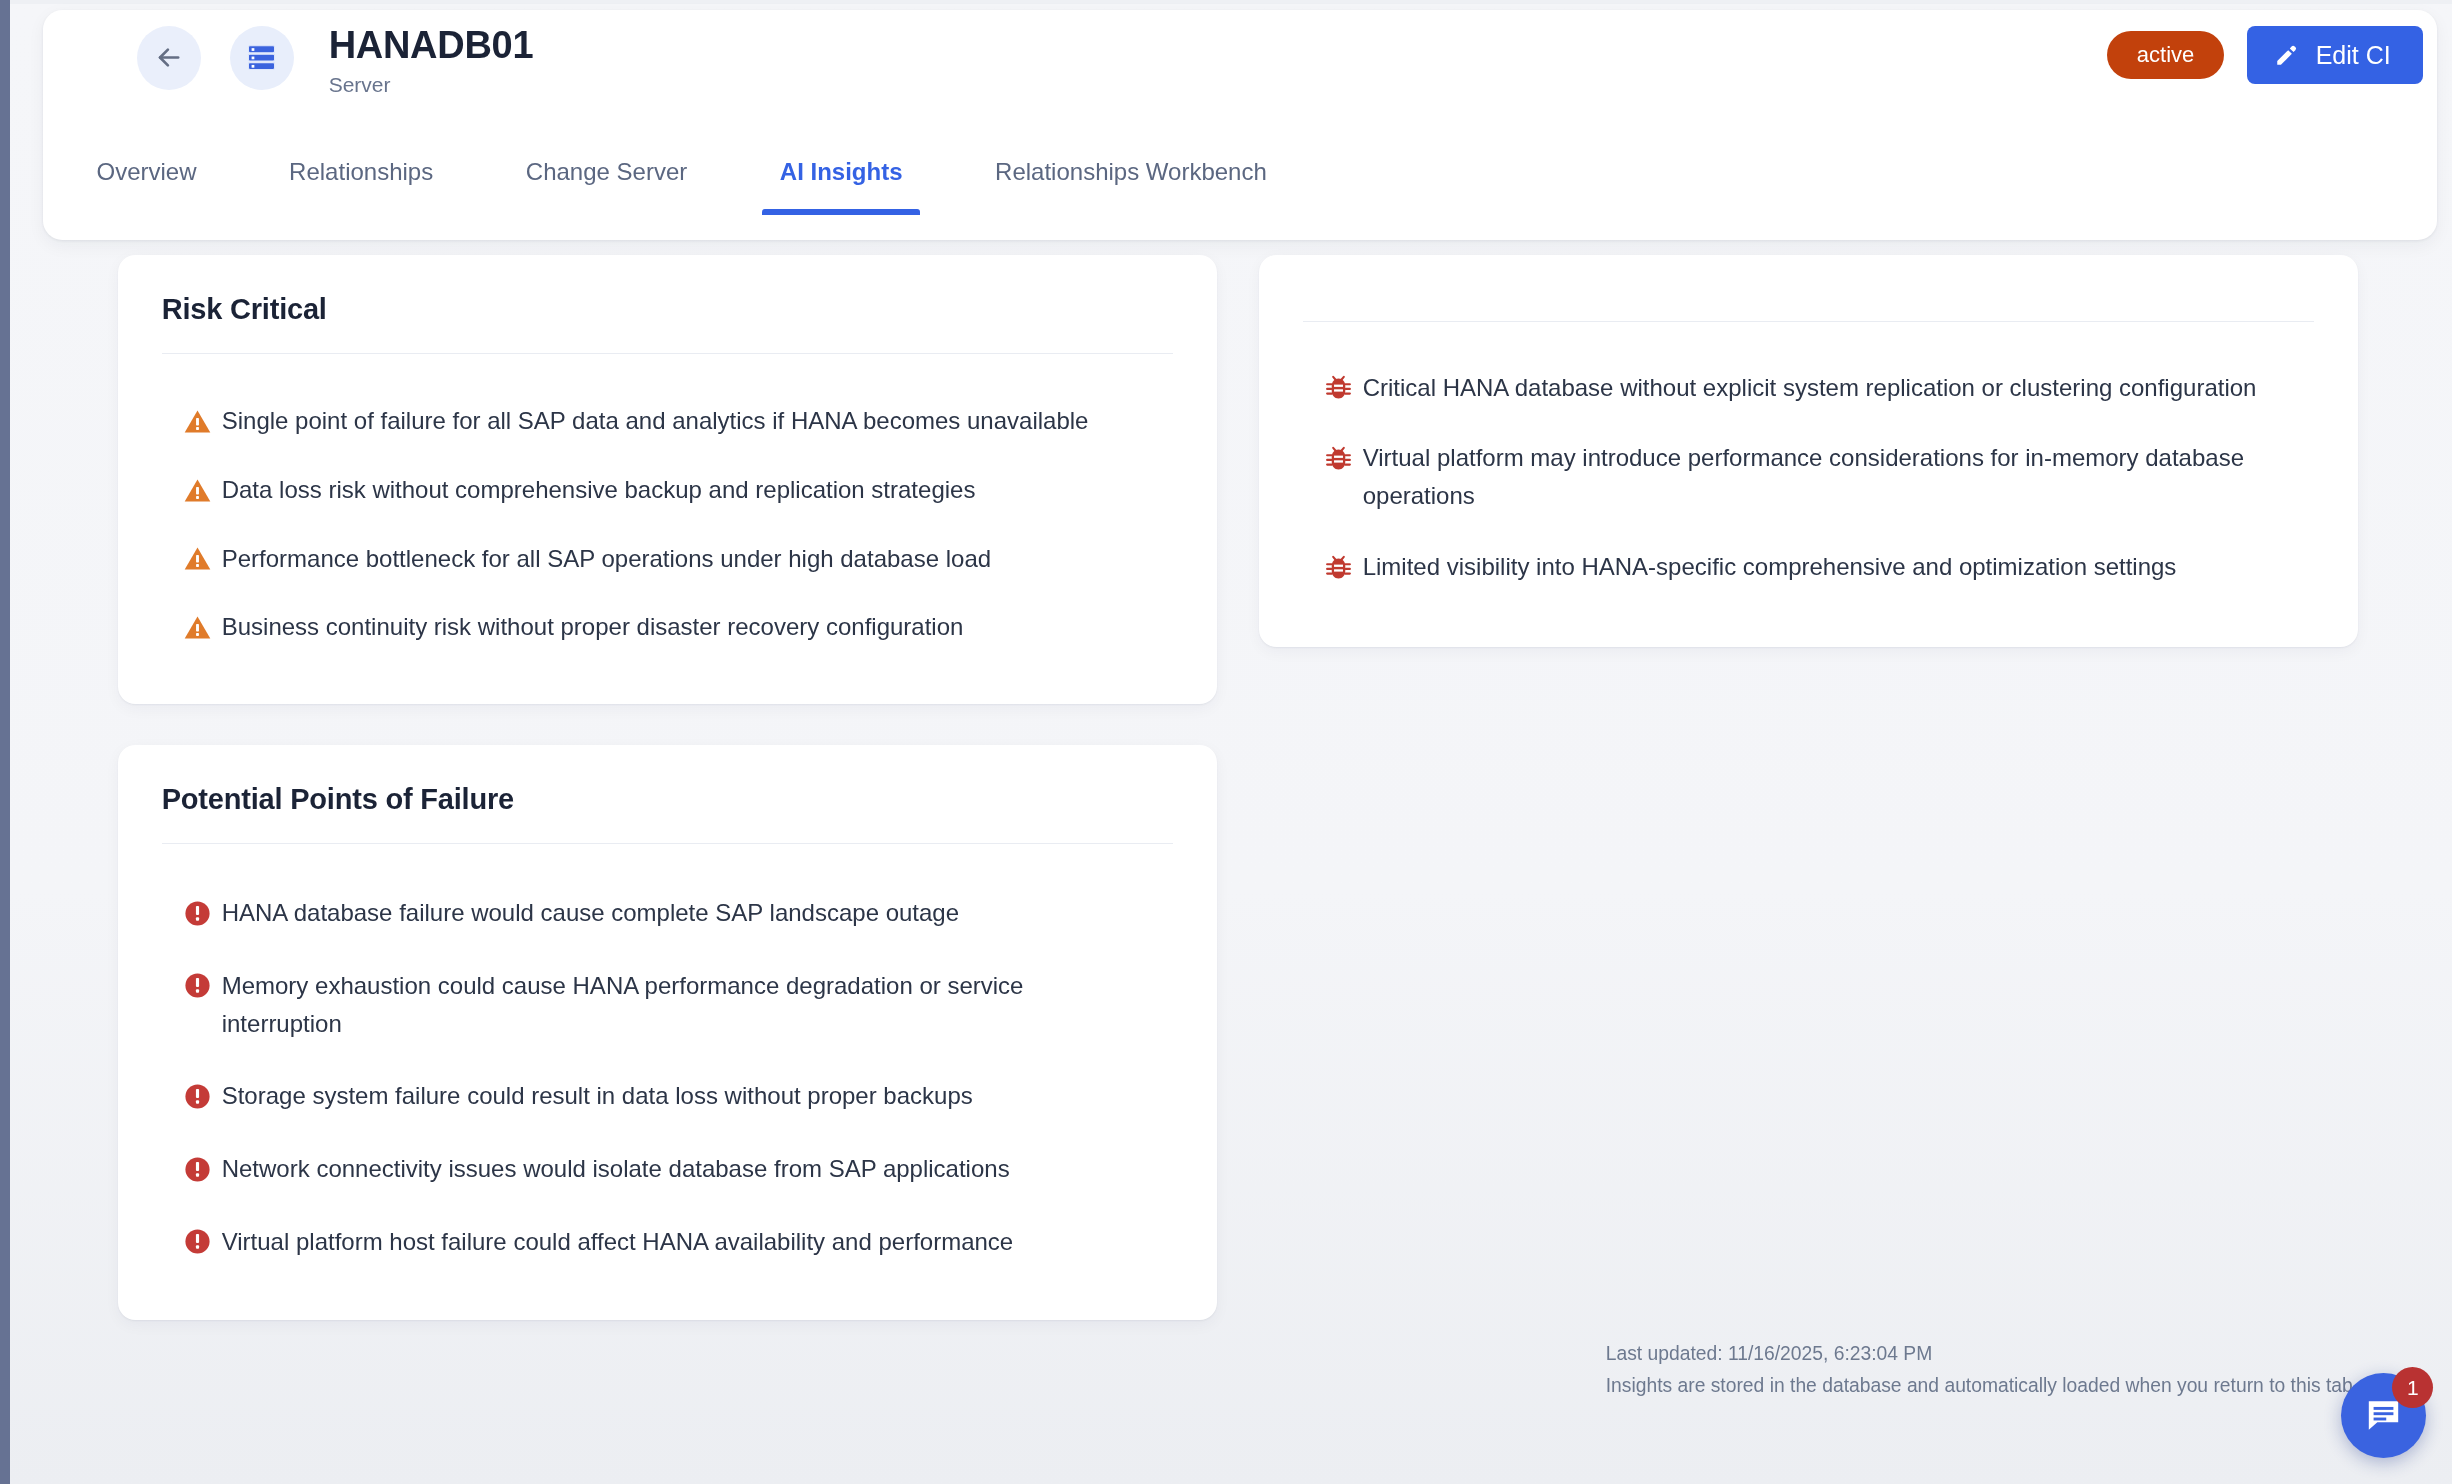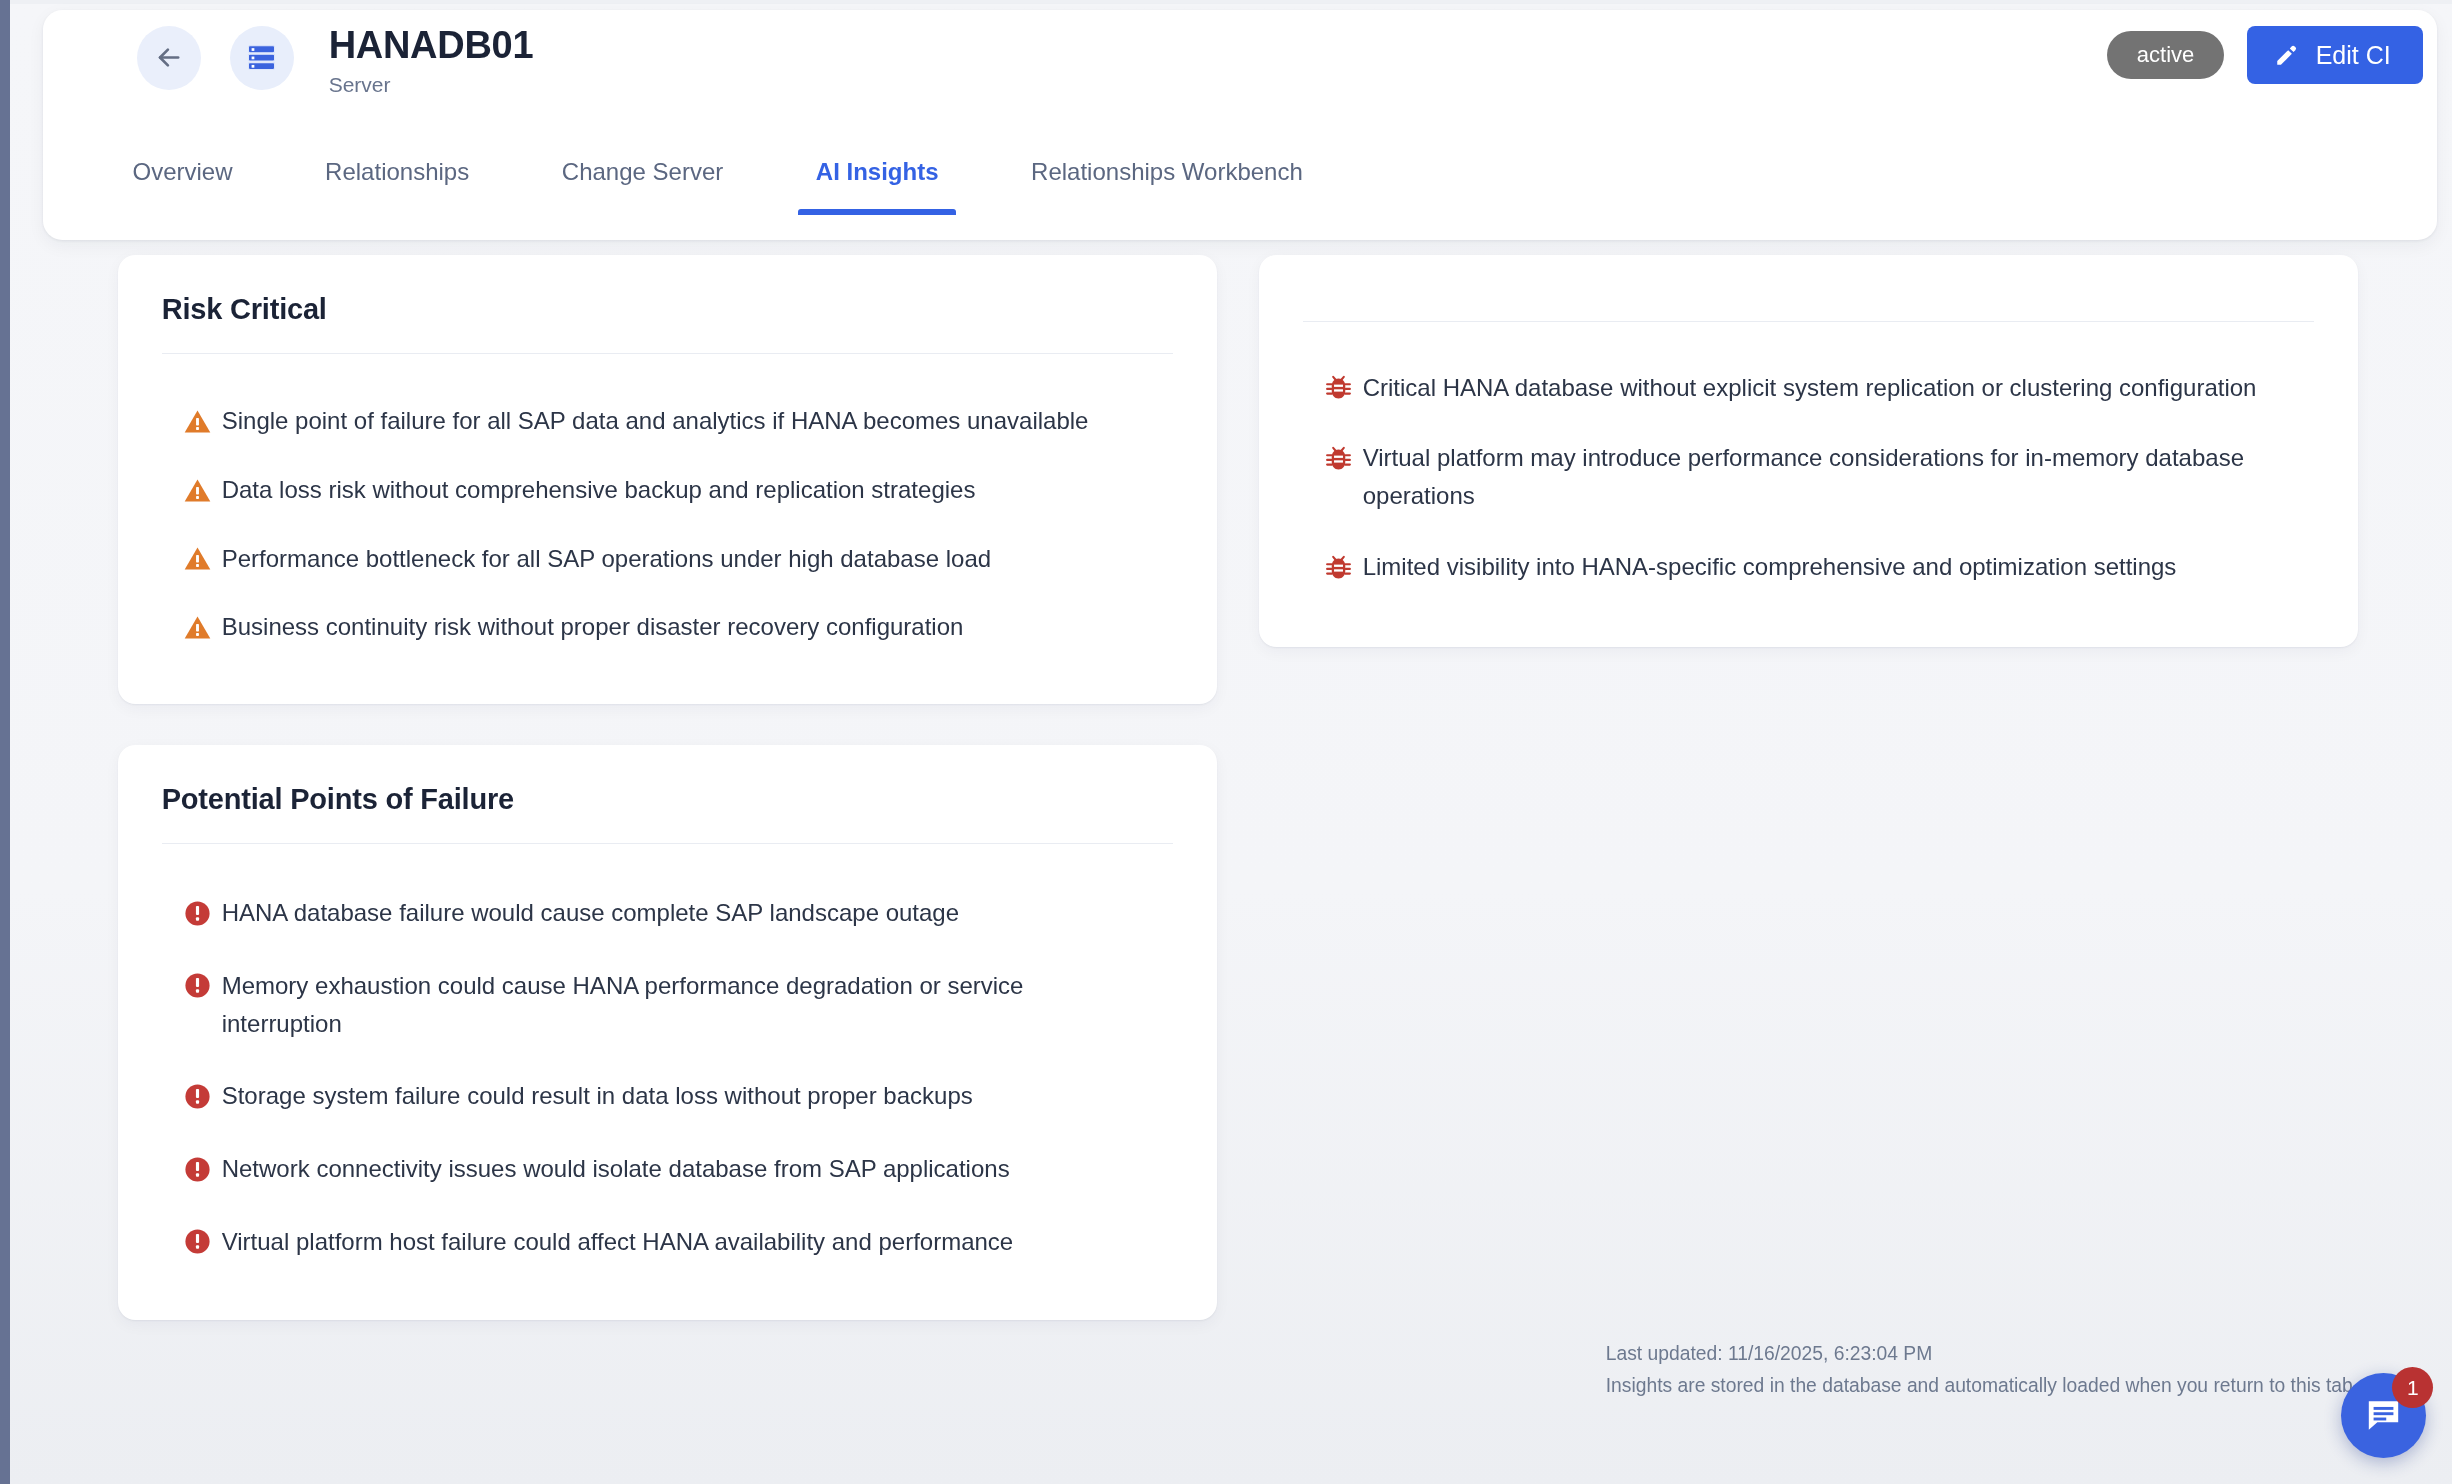--- a/index.html
+++ b/index.html
@@ -111,21 +111,21 @@
   }
 
   .header-actions {
     margin-left: auto;
     display: flex;
     align-items: center;
     gap: 23px;
   }
 
   .status-badge {
-    background: #737373;
+    background: #c2410c;
     color: #ffffff;
     font-size: 22px;
     padding: 12.6px 30px;
     border-radius: 965px;
     line-height: 1;
     cursor: default;
   }
 
   .edit-btn {
     background: #3462e4;
@@ -145,21 +145,21 @@
 
   
   .tabs {
     position: absolute;
     left: 0;
     top: 135px;
     width: 100%;
     height: 95px;
     display: flex;
     align-items: flex-start;
-    padding-left: 84px;
+    padding-left: 48px;
   }
   .tab {
     font-size: 24px;
     color: #5b6781;
     padding: 13.5px 5.8px 29px 5.8px;
     margin-right: 81px;
     position: relative;
     cursor: pointer;
     white-space: nowrap;
   }

